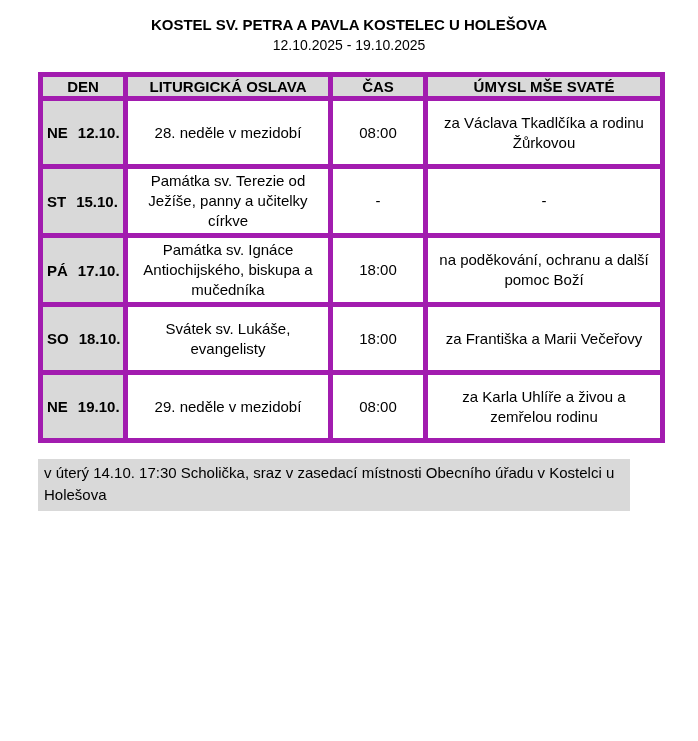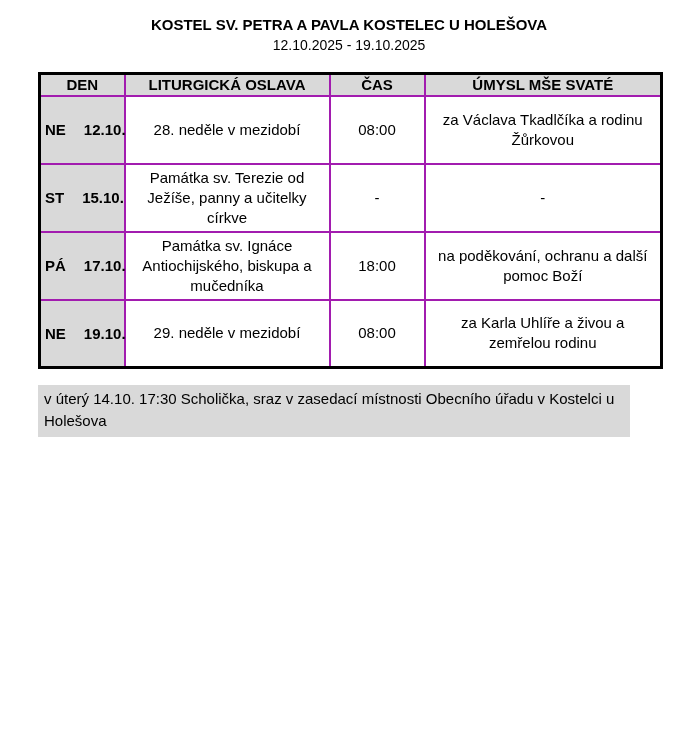--- a/index.html
+++ b/index.html
@@ -31,21 +31,21 @@
     line-height: 21px;
   }
   table.schedule {
     width: 622px;
     border-collapse: collapse;
     border: 3px solid #000000;
     table-layout: fixed;
     font-size: 15px;
   }
   table.schedule th, table.schedule td {
-    border: 2px solid #a21caf;
+    border: 5px solid #a21caf;
     padding: 2px 4px;
     vertical-align: middle;
   }
   table.schedule th {
     background: #d9d9d9;
     font-weight: bold;
     height: 22px;
     text-align: center;
     padding: 1px 2px;
   }
@@ -53,21 +53,21 @@
   col.c-celebration { width: 205px; }
   col.c-time { width: 95px; }
   col.c-intention { width: 237px; }
   td.day-cell {
     background: #d9d9d9;
     font-weight: bold;
     text-align: left;
     padding-left: 7px;
     white-space: nowrap;
   }
-  td.day-cell .day-abbrev { margin-right: 18px; }
+  td.day-cell .day-abbrev { margin-right: 10px; }
   td.body-cell {
     text-align: center;
     line-height: 20px;
   }
   tr.data-row td { height: 68px; }
   .note {
     margin-top: 16px;
     width: 592px;
     background: #d9d9d9;
     font-size: 15px;
@@ -124,20 +124,28 @@
 
     <tr class="data-row">
       <td class="day-cell">
         <span class="day-abbrev">PÁ</span><span class="day-date">17.10.</span>
       </td>
       <td class="body-cell">Památka sv. Ignáce Antiochijského, biskupa a mučedníka</td>
       <td class="body-cell">18:00</td>
       <td class="body-cell">na poděkování, ochranu a další pomoc Boží</td>
     </tr>
 
+    <tr class="data-row">
+      <td class="day-cell">
+        <span class="day-abbrev">SO</span><span class="day-date">18.10.</span>
+      </td>
+      <td class="body-cell">Svátek sv. Lukáše, evangelisty</td>
+      <td class="body-cell">18:00</td>
+      <td class="body-cell">za Františka a Marii Večeřovy</td>
+    </tr>
 
     <tr class="data-row">
       <td class="day-cell">
         <span class="day-abbrev">NE</span><span class="day-date">19.10.</span>
       </td>
       <td class="body-cell">29. neděle v mezidobí</td>
       <td class="body-cell">08:00</td>
       <td class="body-cell">za Karla Uhlíře a živou a zemřelou rodinu</td>
     </tr>
   </tbody>

